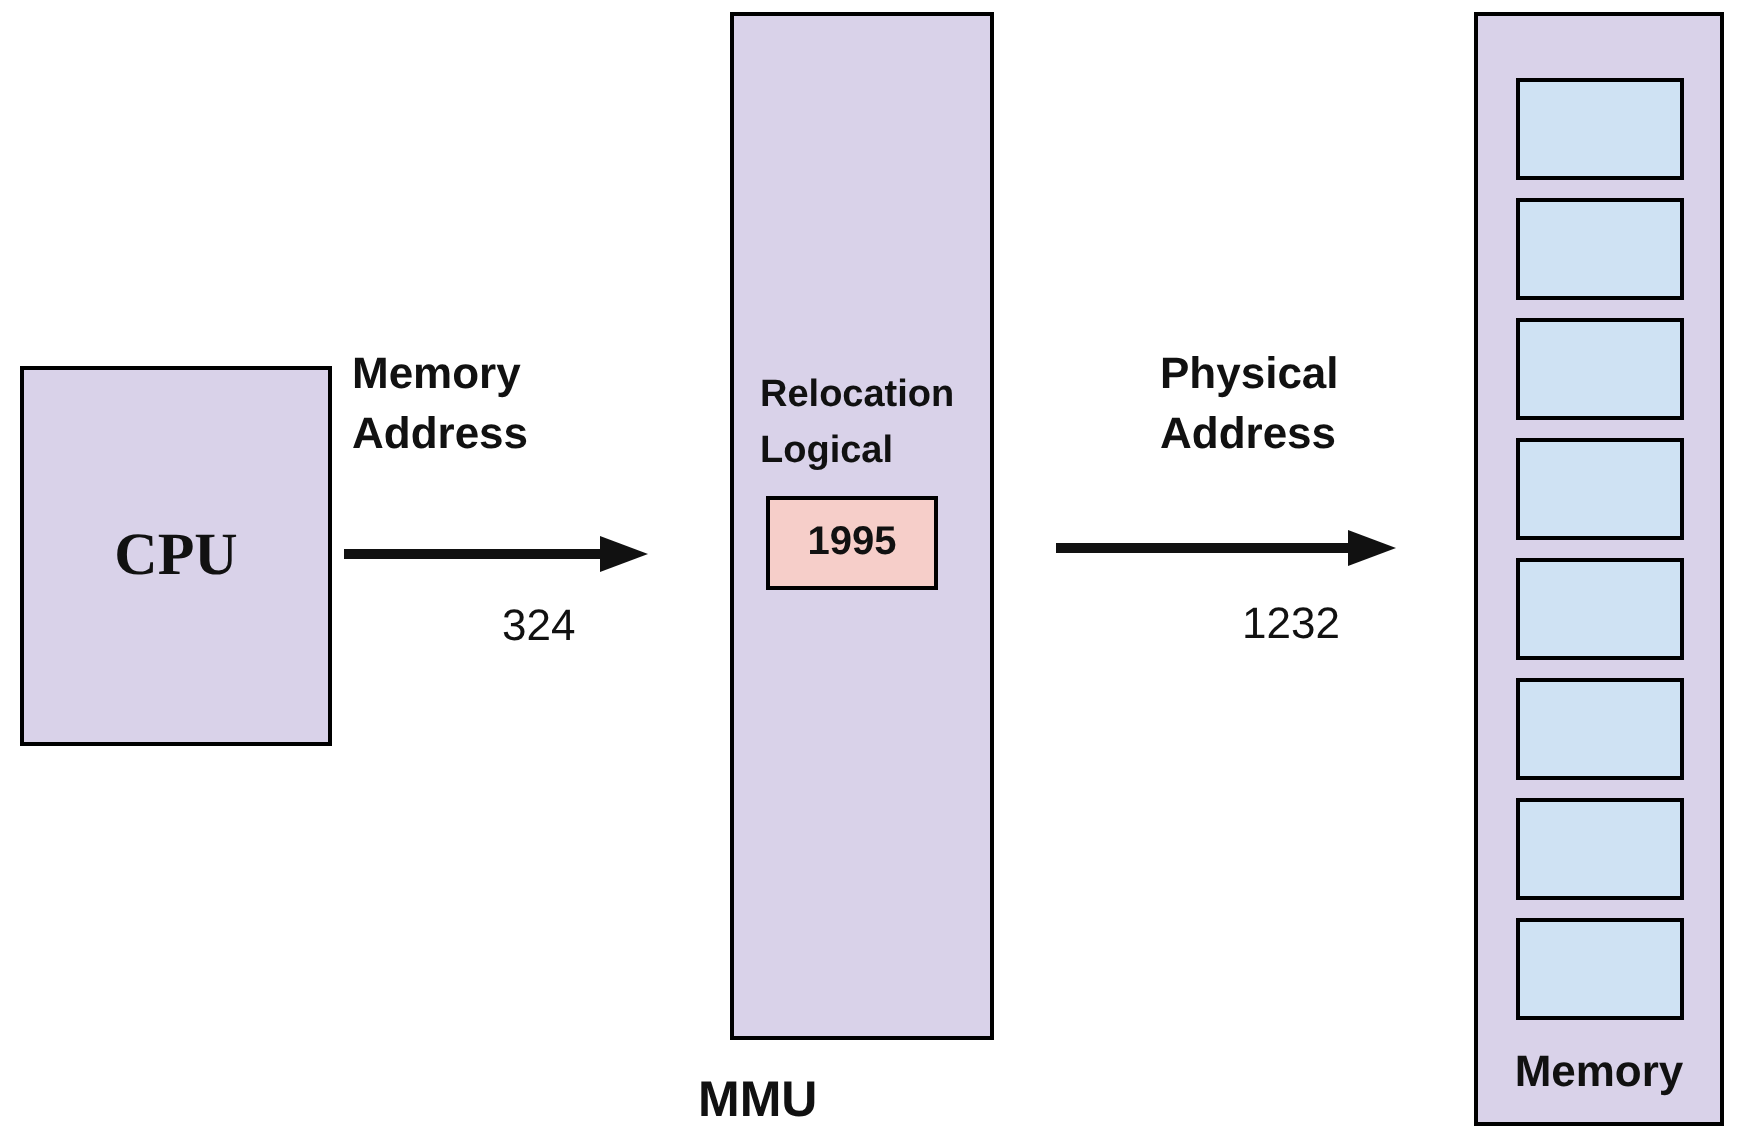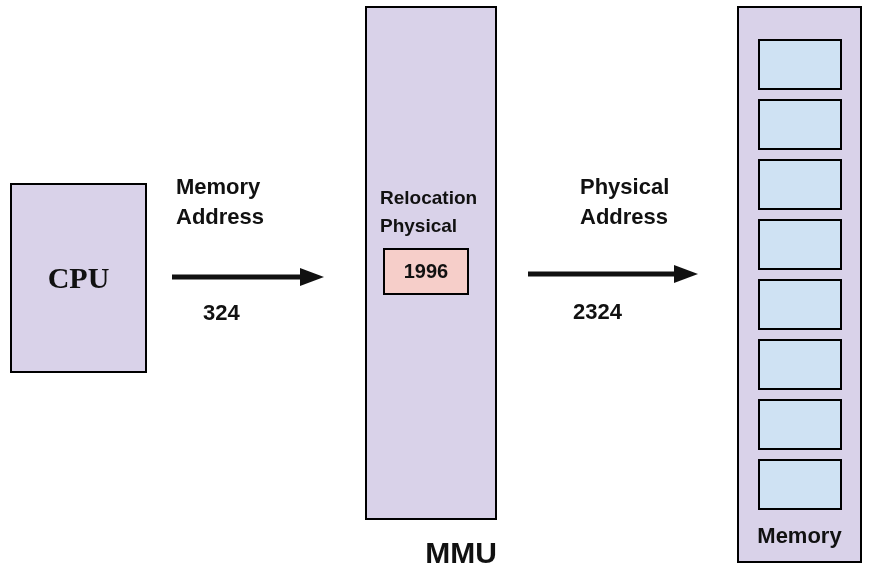--- a/index.html
+++ b/index.html
@@ -14,35 +14,35 @@
   body{
     position:relative;
     background:#ffffff;
     font-family:"Liberation Sans",sans-serif;
     color:var(--text);
     overflow:hidden;
   }
   .abs{position:absolute;}
   
   .cpu-box{
-    left:10px;top:183px;width:137px;height:190px;
+    left:10px;top:183px;width:156px;height:190px;
     background:var(--box-fill);
     border:2px solid var(--border);
     display:flex;align-items:center;justify-content:center;
     font-family:"Liberation Serif",serif;
     font-weight:700;font-size:30px;
   }
   
   .arrow-label{
     font-weight:700;font-size:22px;line-height:30px;
     white-space:pre-line;
   }
   .logical-label{left:176px;top:172px;width:130px;}
   .physical-label{left:580px;top:172px;width:130px;}
-  .arrow-value{font-weight:700;font-size:22px;}
+  .arrow-value{font-weight:400;font-size:22px;margin-left:48px;}
   .val-324{left:203px;top:300px;}
   .val-2324{left:573px;top:299px;}
   .arrow-svg{display:block;}
   .arrow1{left:170px;top:265px;}
   .arrow2{left:526px;top:262px;}
   
   .mmu-box{
     left:365px;top:6px;width:132px;height:514px;
     background:var(--box-fill);
     border:2px solid var(--border);
@@ -52,22 +52,22 @@
     font-weight:700;font-size:19px;line-height:28px;
   }
   .register-box{
     position:absolute;left:16px;top:240px;width:86px;height:47px;
     background:var(--register-fill);
     border:2px solid var(--border);
     display:flex;align-items:center;justify-content:center;
     font-weight:700;font-size:20px;
   }
   .mmu-caption{
-    left:365px;top:536px;width:132px;
-    text-align:right;font-weight:700;font-size:30px;
+    left:349px;top:536px;width:132px;
+    text-align:left;font-weight:700;font-size:25px;
   }
   
   .memory-box{
     left:737px;top:6px;width:125px;height:557px;
     background:var(--box-fill);
     border:2px solid var(--border);
   }
   .mem-cells{
     position:absolute;left:0;top:31px;width:100%;
     display:flex;flex-direction:column;align-items:center;gap:9px;
@@ -92,34 +92,34 @@
 <div class="abs arrow-label logical-label">Memory
 Address</div>
 <svg class="abs arrow-svg arrow1" width="156" height="24" viewBox="0 0 156 24">
   <line x1="2" y1="12" x2="132" y2="12" stroke="#111111" stroke-width="5"></line>
   <polygon points="130,3 154,12 130,21" fill="#111111"></polygon>
 </svg>
 <div class="abs arrow-value val-324">324</div>
 
 <div class="abs mmu-box">
   <div class="reloc-label" style="white-space:pre-line;">Relocation
-Physical</div>
+Logical</div>
   <div class="register-box">
-    <span>1996</span>
+    <span>1995</span>
   </div>
 </div>
 <div class="abs mmu-caption">MMU</div>
 
 <div class="abs arrow-label physical-label">Physical
 Address</div>
 <svg class="abs arrow-svg arrow2" width="176" height="24" viewBox="0 0 176 24">
   <line x1="2" y1="12" x2="150" y2="12" stroke="#111111" stroke-width="5"></line>
   <polygon points="148,3 172,12 148,21" fill="#111111"></polygon>
 </svg>
-<div class="abs arrow-value val-2324">2324</div>
+<div class="abs arrow-value val-2324">1232</div>
 
 <div class="abs memory-box">
   <div class="mem-cells">
       <div class="mem-cell"></div>
       <div class="mem-cell"></div>
       <div class="mem-cell"></div>
       <div class="mem-cell"></div>
       <div class="mem-cell"></div>
       <div class="mem-cell"></div>
       <div class="mem-cell"></div>

